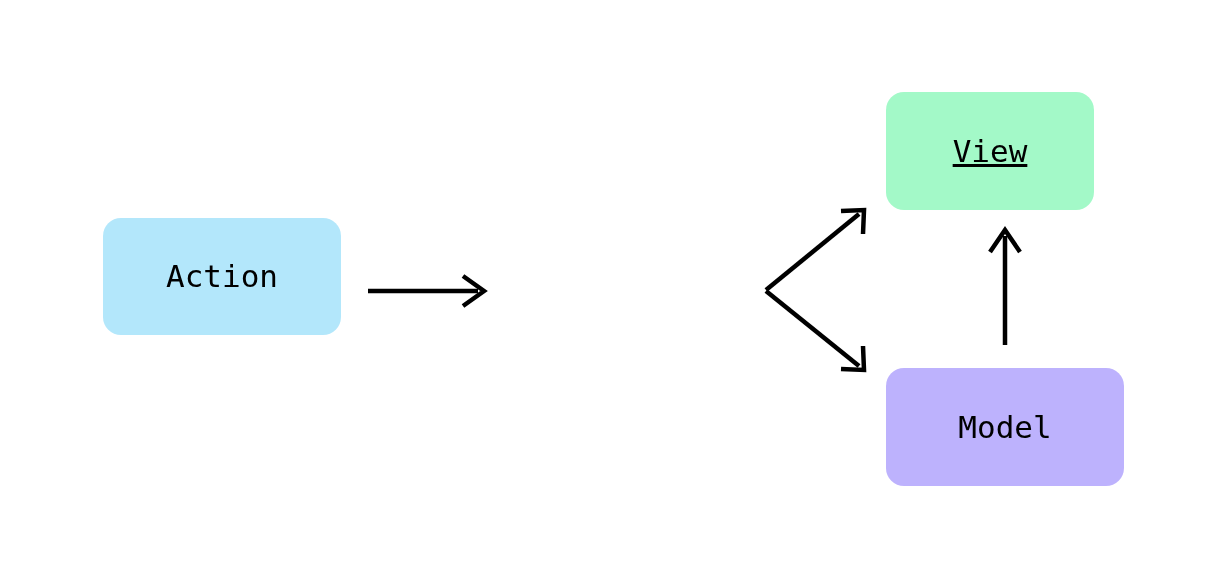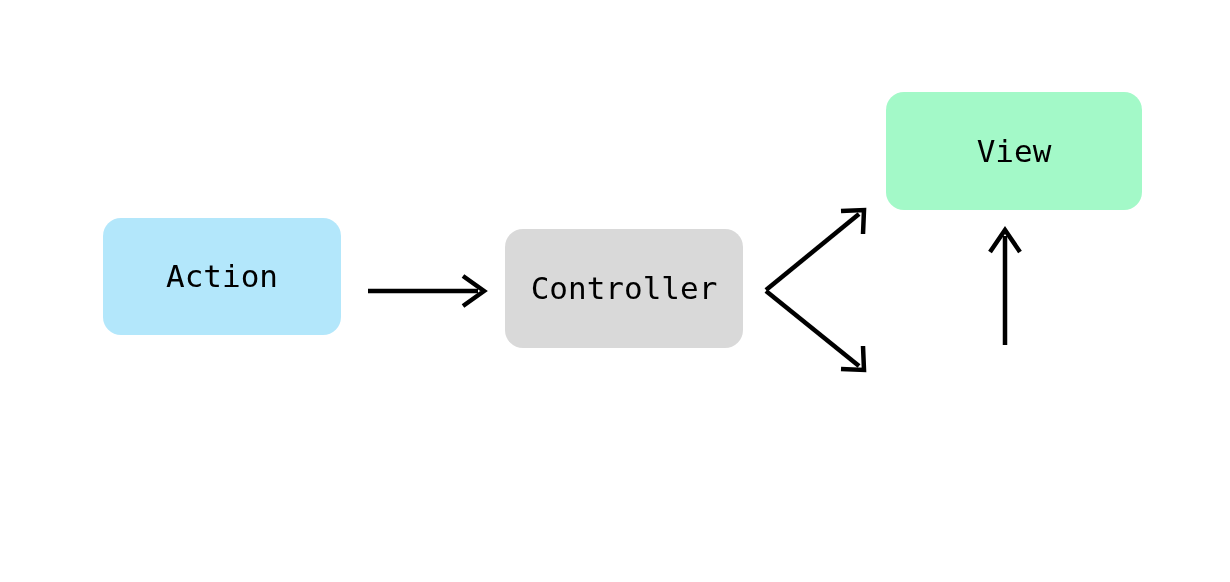--- a/index.html
+++ b/index.html
@@ -43,23 +43,24 @@
   #node-controller {
     left: 505px;
     top: 229px;
     width: 238px;
     height: 119px;
     background: #d9d9d9;
   }
   #node-view {
     left: 886px;
     top: 92px;
-    width: 256px;
+    width: 208px;
     height: 118px;
     background: #a3f9c8;
+    text-decoration: underline;
   }
   #node-model {
     left: 886px;
     top: 368px;
     width: 238px;
     height: 118px;
     background: #bdb2fd;
   }
   #edges {
     position: absolute;
@@ -95,22 +96,22 @@
     <g>
       <line x1="1005" y1="345" x2="1005" y2="236" stroke="#000000" stroke-width="4.5" stroke-linecap="butt"></line>
       <polyline points="990,252 1005,230 1020,252" fill="none" stroke="#000000" stroke-width="4.5" stroke-linecap="butt" stroke-linejoin="miter"></polyline>
     </g>
   </svg>
 
   <div class="node" id="node-action">
     <span class="node-label">Action</span>
   </div>
 
-  <div class="node" id="node-controller">
-    <span class="node-label">Controller</span>
-  </div>
 
   <div class="node" id="node-view">
     <span class="node-label">View</span>
   </div>
 
+  <div class="node" id="node-model">
+    <span class="node-label">Model</span>
+  </div>
 
 </div>
 
 </body></html>

